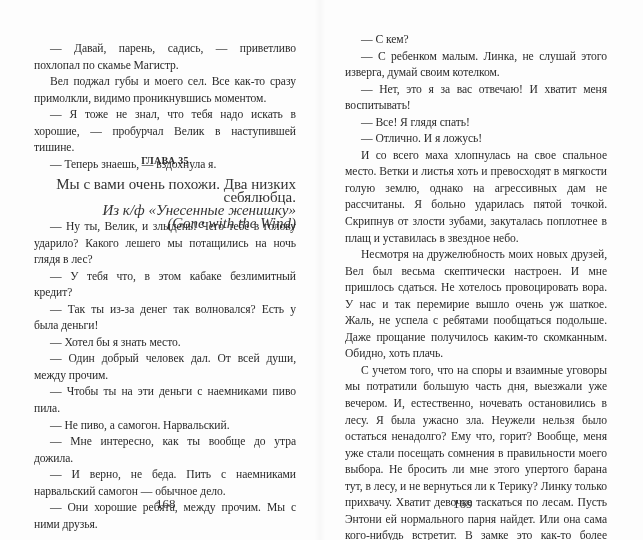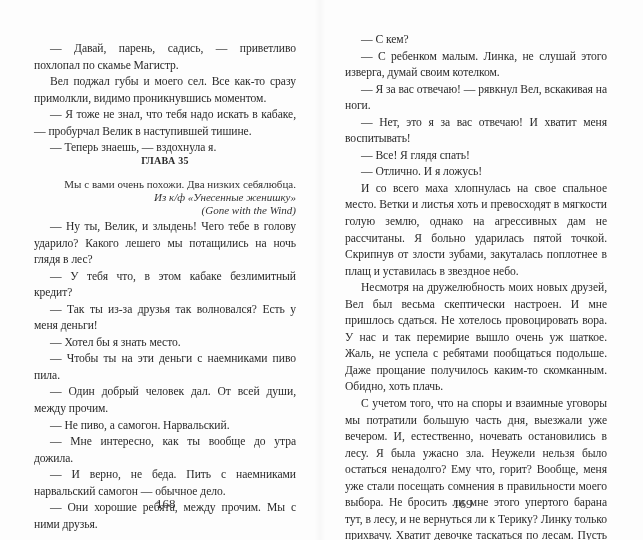--- a/index.html
+++ b/index.html
@@ -51,21 +51,21 @@
       font-weight: bold;
       font-size: 10px;
       letter-spacing: 0.3px;
     }
     .epigraph {
       position: absolute;
       left: 34px;
       width: 262px;
       top: 178px;
       text-align: right;
-      font-size: 11px;
+      font-size: 15px;
       line-height: 13px;
       color: #333;
     }
     .epigraph .src { font-style: italic; }
     .page-number {
       position: absolute;
       top: 496px;
       font-size: 13px;
       color: #333;
     }
@@ -80,56 +80,55 @@
   </style>
 </head>
 <body>
 
 <div class="spread">
 
   <div class="page page-left">
     <div class="text-block" style="top:41px;">
       <p class="p">— Давай, парень, садись, — приветливо похлопал по скамье Магистр.</p>
       <p class="p">Вел поджал губы и моего сел. Все как-то сразу примолкли, видимо проникнувшись моментом.</p>
-      <p class="p">— Я тоже не знал, что тебя надо искать в кабаке, — пробурчал Велик в наступившей тишине.</p>
+      <p class="p">— Я тоже не знал, что тебя надо искать в хорошие, — пробурчал Велик в наступившей тишине.</p>
       <p class="p">— Теперь знаешь, — вздохнула я.</p>
     </div>
 
     <div class="chapter">ГЛАВА 35</div>
 
     <div class="epigraph">
       <div>Мы с вами очень похожи. Два низких себялюбца.</div>
       <div class="src">Из к/ф «Унесенные женишку»</div>
       <div class="src">(Gone with the Wind)</div>
     </div>
 
     <div class="text-block" style="top:219px;">
       <p class="p">— Ну ты, Велик, и злыдень! Чего тебе в голову ударило? Какого лешего мы потащились на ночь глядя в лес?</p>
       <p class="p">— У тебя что, в этом кабаке безлимитный кредит?</p>
-      <p class="p">— Так ты из-за друзья так волновался? Есть у меня деньги!</p>
+      <p class="p">— Так ты из-за денег так волновался? Есть у была деньги!</p>
       <p class="p">— Хотел бы я знать место.</p>
+      <p class="p">— Один добрый человек дал. От всей души, между прочим.</p>
       <p class="p">— Чтобы ты на эти деньги с наемниками пиво пила.</p>
-      <p class="p">— Один добрый человек дал. От всей души, между прочим.</p>
       <p class="p">— Не пиво, а самогон. Нарвальский.</p>
       <p class="p">— Мне интересно, как ты вообще до утра дожила.</p>
       <p class="p">— И верно, не беда. Пить с наемниками нарвальский самогон — обычное дело.</p>
       <p class="p">— Они хорошие ребята, между прочим. Мы с ними друзья.</p>
 
     </div>
 
     <div class="page-number" style="left:156px;">168</div>
   </div>
 
   <div class="gutter-shadow"></div>
 
   <div class="page page-right">
     <div class="text-block" style="top:32px;">
       <p class="p">— С кем?</p>
       <p class="p">— С ребенком малым. Линка, не слушай этого изверга, думай своим котелком.</p>
-      <p class="p">— Я за вас отвечаю! — рявкнул Вел, вскакивая на ноги.</p>
       <p class="p">— Нет, это я за вас отвечаю! И хватит меня воспитывать!</p>
       <p class="p">— Все! Я глядя спать!</p>
       <p class="p">— Отлично. И я ложусь!</p>
       <p class="p">И со всего маха хлопнулась на свое спальное место. Ветки и листья хоть и превосходят в мягкости голую землю, однако на агрессивных дам не рассчитаны. Я больно ударилась пятой точкой. Скрипнув от злости зубами, закуталась поплотнее в плащ и уставилась в звездное небо.</p>
       <p class="p">Несмотря на дружелюбность моих новых друзей, Вел был весьма скептически настроен. И мне пришлось сдаться. Не хотелось провоцировать вора. У нас и так перемирие вышло очень уж шаткое. Жаль, не успела с ребятами пообщаться подольше. Даже прощание получилось каким-то скомканным. Обидно, хоть плачь.</p>
       <p class="p">С учетом того, что на споры и взаимные уговоры мы потратили большую часть дня, выезжали уже вечером. И, естественно, ночевать остановились в лесу. Я была ужасно зла. Неужели нельзя было остаться ненадолго? Ему что, горит? Вообще, меня уже стали посещать сомнения в правильности моего выбора. Не бросить ли мне этого упертого барана тут, в лесу, и не вернуться ли к Терику? Линку только прихвачу. Хватит девочке таскаться по лесам. Пусть Энтони ей нормального парня найдет. Или она сама кого-нибудь встретит. В замке это как-то более вероятно. Она, поди, все еще по своему рыжему женишку убивается. Ей бы отвлечься на кого-нибудь не помешало. Только в лесу особо-то не на кого. Надо бы с ней поговорить по душам, а то я только своими проблемами занимаюсь.</p>
 
     </div>
 
     <div class="page-number" style="left:133px;">169</div>

